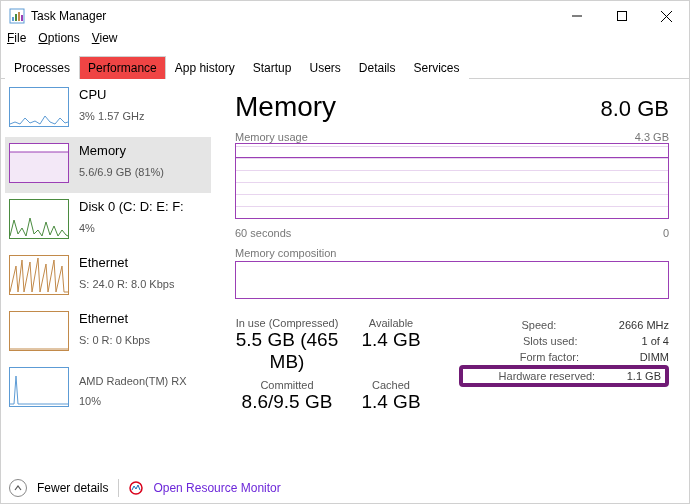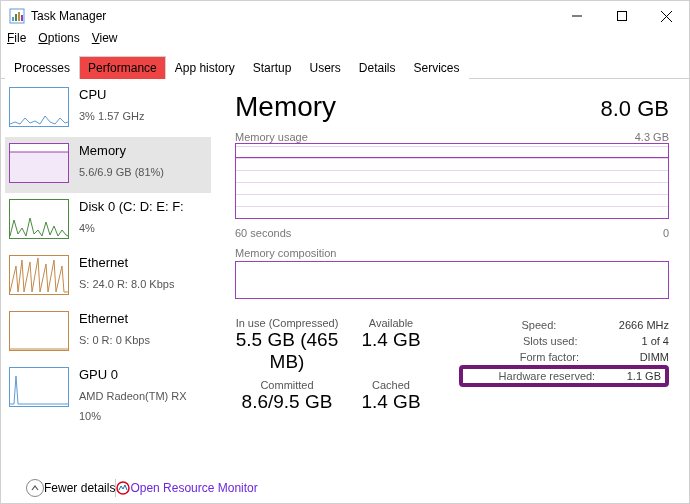--- a/index.html
+++ b/index.html
@@ -163,23 +163,23 @@
     .highlight {
       border: 4px solid #701a75;
       border-radius: 4px;
       padding: 1px 4px;
       display: flex;
     }
     .footer {
       height: 30px;
       display: flex;
       align-items: center;
+      gap: 10px;
       padding: 0 8px;
       font-size: 12px;
-      margin-left: 17px;
     }
     .chevron {
       width: 18px; height: 18px; border: 1px solid #888; border-radius: 50%;
       display: inline-flex; align-items: center; justify-content: center;
       font-size: 11px;
     }
     .divider-v {
       width: 1px; height: 18px; background: #ccc;
     }
     .rm-icon { width: 14px; height: 14px; }
@@ -297,21 +297,20 @@
       </div>
     </div>
 
     <div class="side-item">
       <div class="side-graph gpu">
         <svg width="58" height="38" viewBox="0 0 58 38">
             <polyline fill="none" stroke="#5c9bd5" stroke-width="1" points="0,36 4,36 6,8 8,36 58,36"></polyline>
           </svg>
       </div>
       <div class="side-info">
-        <div class="side-title">GPU 0</div>
         <div class="side-sub">AMD Radeon(TM) RX</div>
         <div class="side-sub">10%</div>
       </div>
     </div>
 
   </div>
 
   <div class="main">
     <div class="main-header">
       <div class="main-title">Memory</div>

